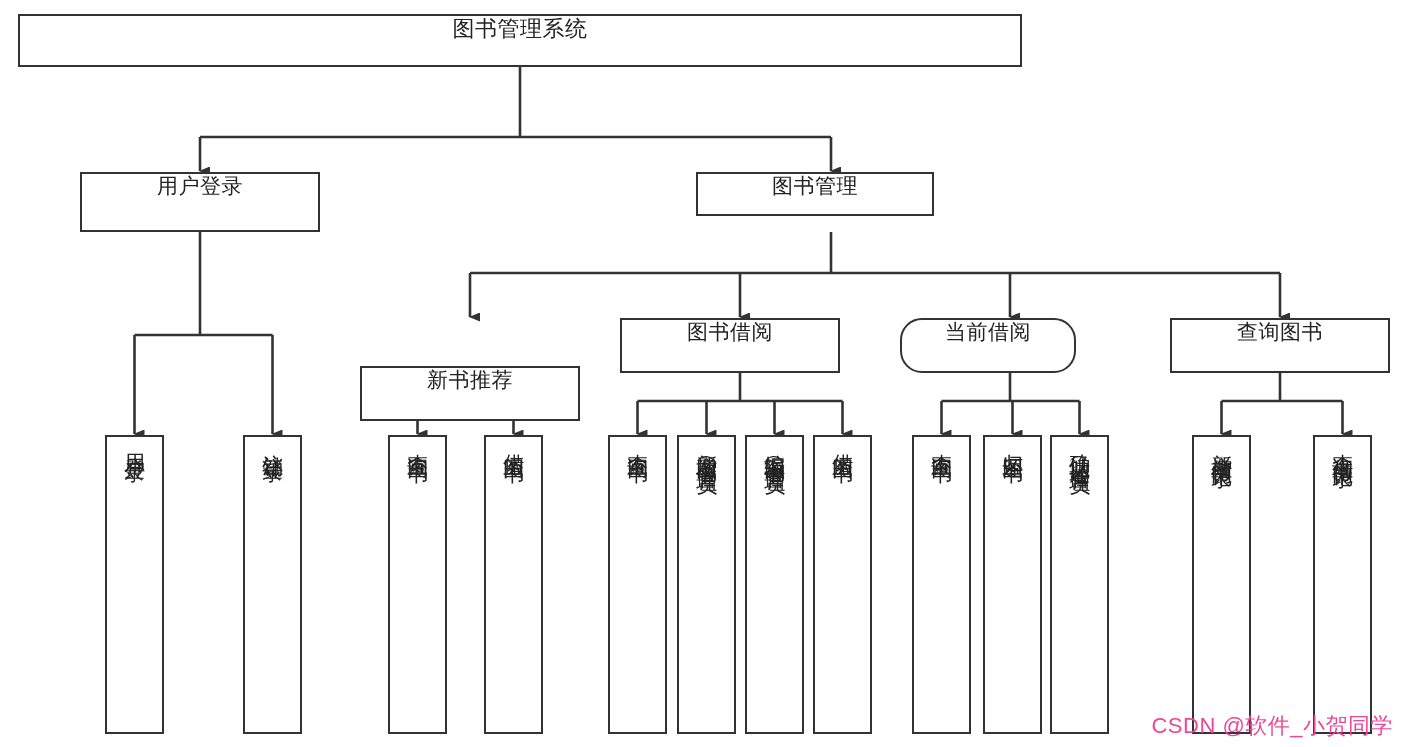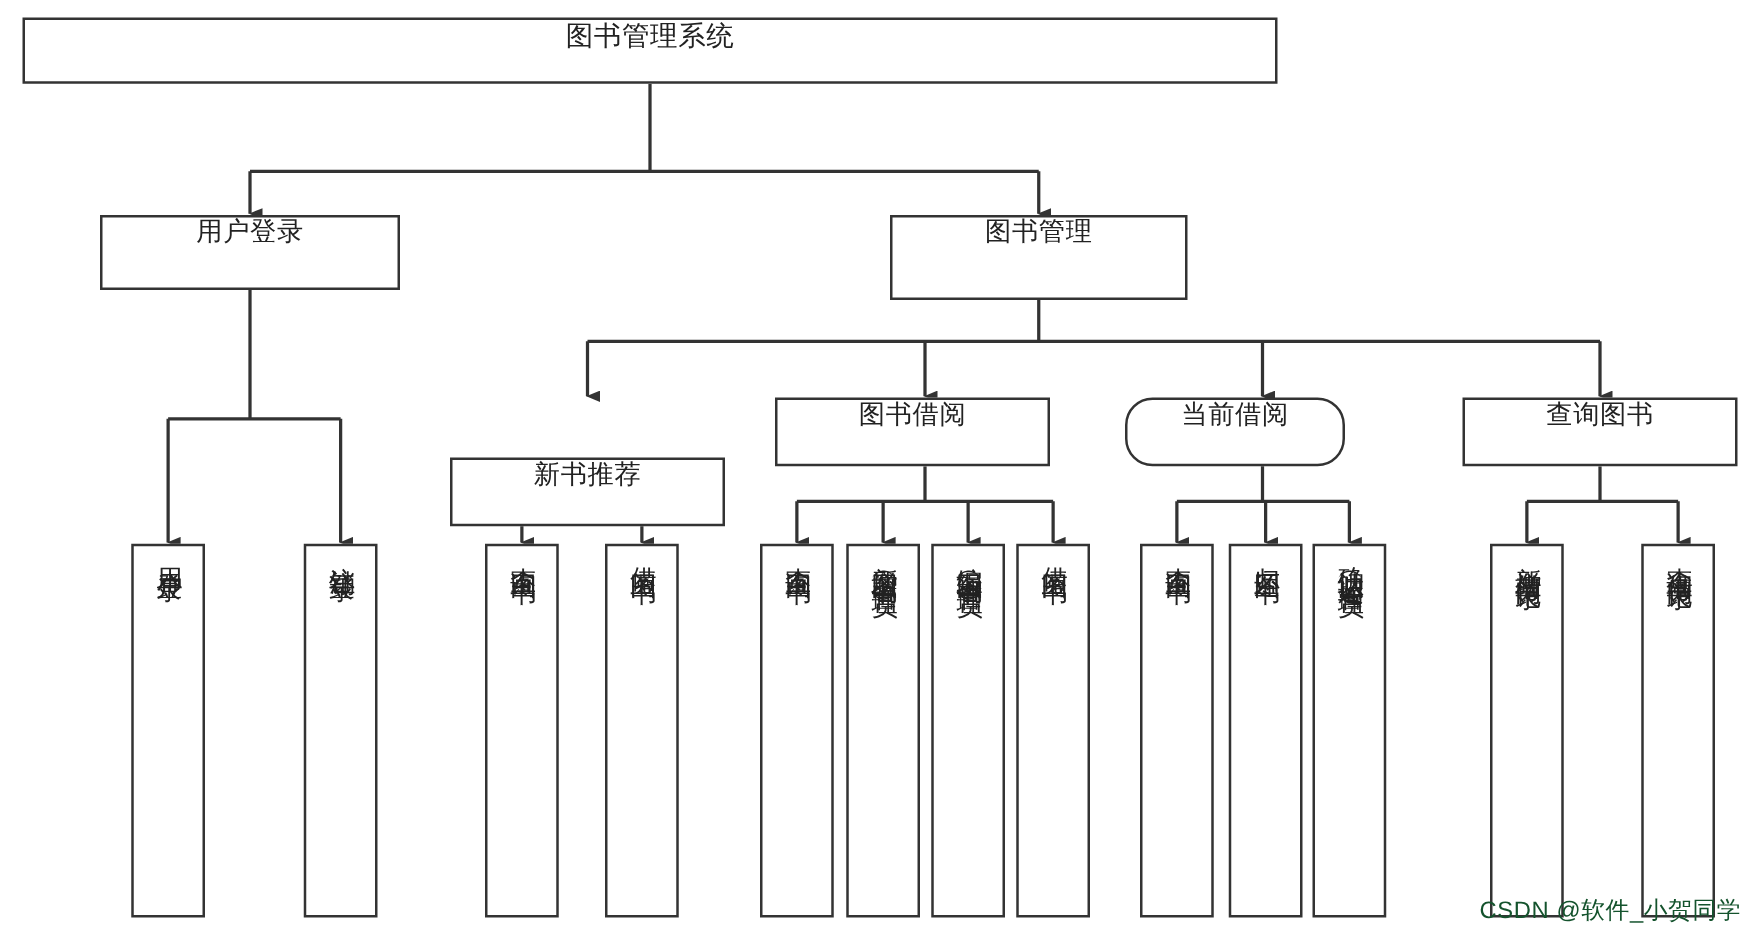--- a/index.html
+++ b/index.html
@@ -50,22 +50,22 @@
     font-size: 21px;
     line-height: 1.25;
     letter-spacing: 3px;
     white-space: nowrap;
   }
   .node-box.root .node-label { font-size: 22px; }
   .watermark {
     position: absolute;
     right: 12px;
     bottom: 6px;
-    font-size: 19px;
-    color: #14532d;
+    font-size: 22px;
+    color: #ec4899;
     white-space: nowrap;
     letter-spacing: 0.5px;
     pointer-events: none;
   }
 </style>
 </head>
 <body>
 
 <div id="diagram-root">
 
@@ -112,21 +112,21 @@
       </g>
   </svg>
 
   <div id="node-layer">
       <div class="node-box root" style="left: 18px; top: 14px; width: 1004px; height: 53px;">
         <span class="node-label">图书管理系统</span>
       </div>
       <div class="node-box" style="left: 80px; top: 172px; width: 240px; height: 60px;">
         <span class="node-label">用户登录</span>
       </div>
-      <div class="node-box" style="left: 712px; top: 172px; width: 238px; height: 68px;">
+      <div class="node-box" style="left: 696px; top: 172px; width: 238px; height: 44px;">
         <span class="node-label">图书管理</span>
       </div>
       <div class="node-box" style="left: 360px; top: 318px; width: 220px; height: 55px; margin-top: 48px;">
         <span class="node-label">新书推荐</span>
       </div>
       <div class="node-box" style="left: 620px; top: 318px; width: 220px; height: 55px;">
         <span class="node-label">图书借阅</span>
       </div>
       <div class="node-box" style="left: 900px; top: 318px; width: 176px; height: 55px; border-radius: 22px;">
         <span class="node-label">当前借阅</span>

